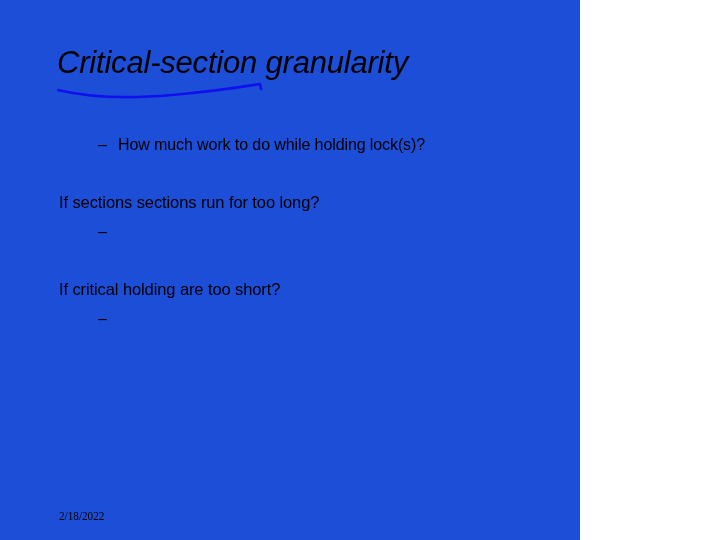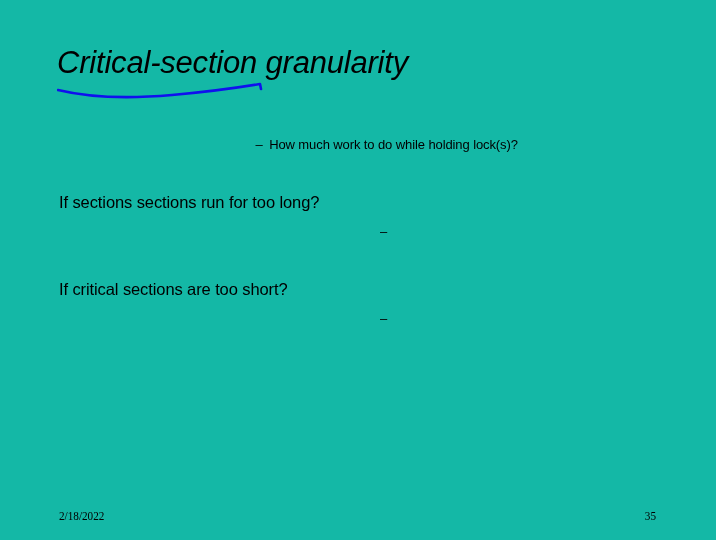--- a/index.html
+++ b/index.html
@@ -6,23 +6,23 @@
     margin: 0;
     padding: 0;
     background: #ffffff;
   }
   body {
     font-family: "Liberation Sans", sans-serif;
     -webkit-font-smoothing: antialiased;
   }
   #slide {
     position: relative;
-    width: 716px;
+    width: 580px;
     height: 540px;
-    background: #14b8a6;
+    background: #1d4ed8;
     overflow: hidden;
   }
 
   
   #title-block {
     position: absolute;
     left: 57px;
     top: 45px;
     width: 600px;
     height: 60px;
@@ -57,27 +57,26 @@
     margin: 0;
   }
   .lvl1 {
     font-size: 16.5px;
     line-height: 29px;
     color: #000000;
     white-space: nowrap;
     letter-spacing: -0.1px;
   }
   .lvl2 {
-    font-size: 13px;
+    font-size: 16px;
     line-height: 29px;
     color: #000000;
     white-space: nowrap;
     padding-left: 39px;
     letter-spacing: -0.1px;
-    text-align: center;
   }
   .lvl2 .dash {
     display: inline-block;
     width: 20px;
   }
   .spacer {
     height: 29px;
   }
 
   
@@ -120,21 +119,21 @@
 
     <div class="spacer"></div>
 
     <p class="para lvl1">If sections sections run for too long?</p>
     <p class="para lvl2">
       <span class="dash">–</span><span></span>
     </p>
 
     <div class="spacer"></div>
 
-    <p class="para lvl1">If critical sections are too short?</p>
+    <p class="para lvl1">If critical holding are too short?</p>
     <p class="para lvl2">
       <span class="dash">–</span><span></span>
     </p>
 
   </div>
 
   <div class="footer-text" id="footer-date">2/18/2022</div>
 
   <div class="footer-text" id="footer-page">35</div>
 

